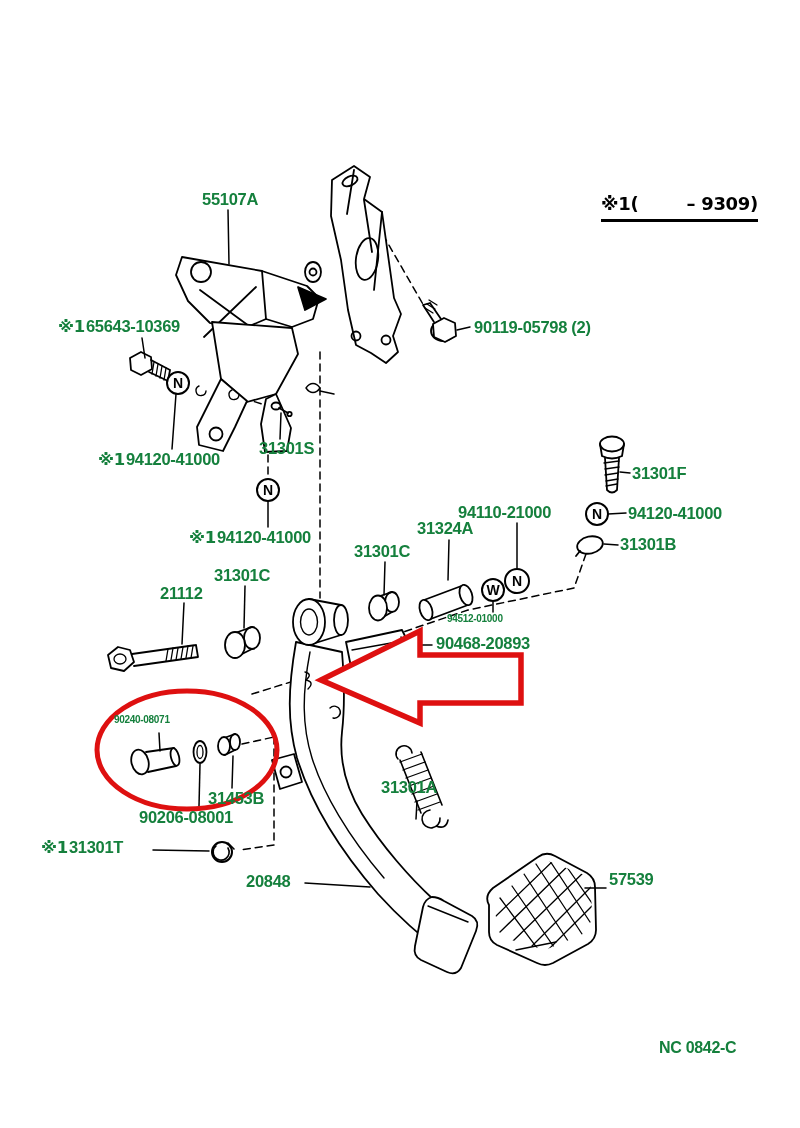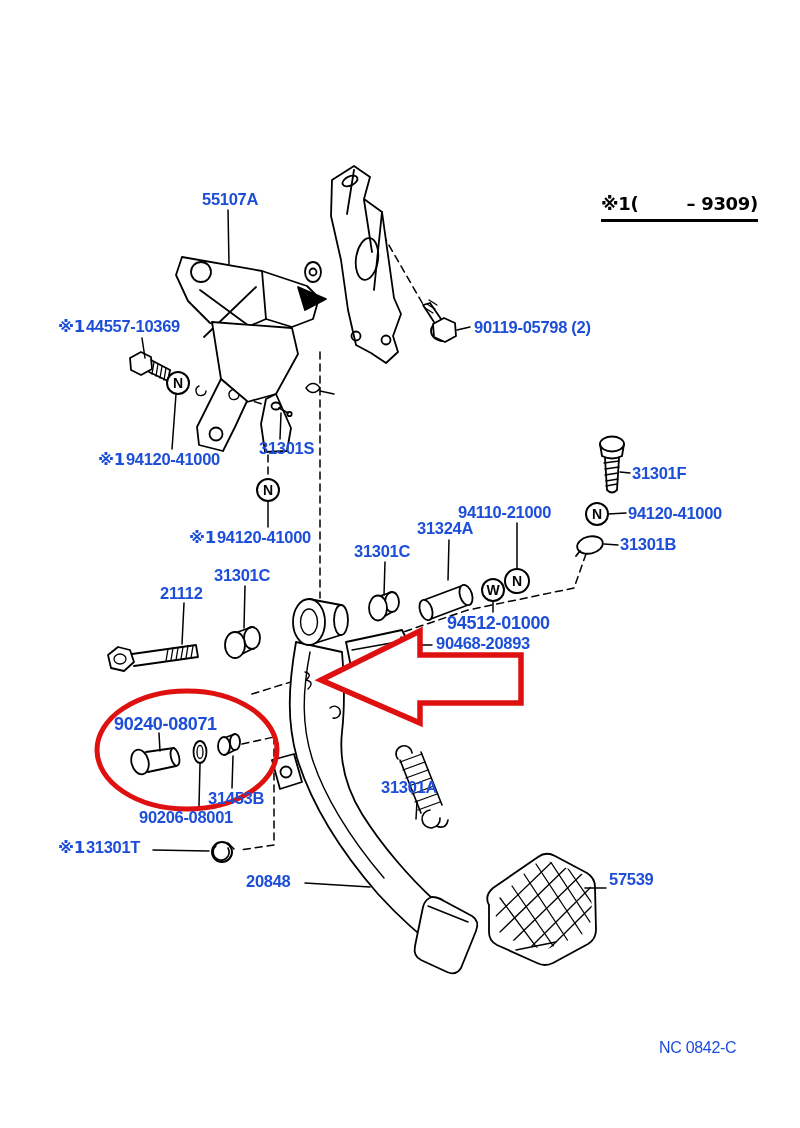--- a/index.html
+++ b/index.html
@@ -1,27 +1,27 @@
 <!DOCTYPE html>
 <html><head>
 <meta charset="utf-8">
 <style>
   html,body{margin:0;padding:0;background:#fff;}
   .canvas{position:relative;width:800px;height:1128px;background:#ffffff;overflow:hidden;
           font-family:"Liberation Sans",sans-serif;}
   .canvas svg{position:absolute;left:0;top:0;}
-  .lbl{position:absolute;color:#1d4ed8;font-weight:bold;font-size:16.5px;line-height:1;
+  .lbl{position:absolute;color:#15803d;font-weight:bold;font-size:16.5px;line-height:1;
        white-space:pre;letter-spacing:-0.3px;}
-  .lbl.small{font-size:18px;}
+  .lbl.small{font-size:10px;}
   .lbl .pfx{font-family:"DejaVu Sans",sans-serif;margin-right:1px;}
   .note{position:absolute;left:601px;top:195px;width:157px;display:flex;
         justify-content:space-between;font-weight:bold;font-size:18px;line-height:1;
         border-bottom:3.5px solid #000;padding-bottom:6px;
         font-family:"DejaVu Sans",sans-serif;letter-spacing:-0.3px;}
-  .footer{position:absolute;left:659px;top:1040px;font-weight:normal;font-size:16px;}
+  .footer{position:absolute;left:659px;top:1040px;font-weight:bold;font-size:16px;}
 </style>
 </head>
 <body>
 
 <div class="canvas">
 
 <svg width="800" height="1128" viewBox="0 0 800 1128">
   <g stroke="#000" stroke-width="1.8" fill="none" stroke-linecap="round" stroke-linejoin="round">
 
     <g stroke-width="1.5" stroke-dasharray="7 5">
@@ -213,21 +213,21 @@
   </g>
 </svg>
 
 <div class="note">
   <span>※1(</span>
   <span>– 9309)</span>
 </div>
 
 <div class="lbl" style="left:202px;top:191px">55107A</div>
 
-<div class="lbl" style="left:58px;top:318px"><span class="pfx">※1</span><span>44557-10369</span></div>
+<div class="lbl" style="left:58px;top:318px"><span class="pfx">※1</span><span>65643-10369</span></div>
 
 <div class="lbl" style="left:474px;top:319px">90119-05798 (2)</div>
 
 <div class="lbl" style="left:259px;top:440px">31301S</div>
 
 <div class="lbl" style="left:98px;top:451px"><span class="pfx">※1</span><span>94120-41000</span></div>
 
 <div class="lbl" style="left:632px;top:465px">31301F</div>
 
 <div class="lbl" style="left:458px;top:504px">94110-21000</div>
@@ -249,21 +249,21 @@
 <div class="lbl small" style="left:447px;top:614px">94512-01000</div>
 
 <div class="lbl" style="left:436px;top:635px">90468-20893</div>
 
 <div class="lbl small" style="left:114px;top:715px">90240-08071</div>
 
 <div class="lbl" style="left:208px;top:790px">31453B</div>
 
 <div class="lbl" style="left:139px;top:809px">90206-08001</div>
 
-<div class="lbl" style="left:58px;top:839px"><span class="pfx">※1</span><span>31301T</span></div>
+<div class="lbl" style="left:41px;top:839px"><span class="pfx">※1</span><span>31301T</span></div>
 
 <div class="lbl" style="left:246px;top:873px">20848</div>
 
 <div class="lbl" style="left:381px;top:779px">31301A</div>
 
 <div class="lbl" style="left:609px;top:871px">57539</div>
 
 <div class="footer lbl" style="left:659px;top:1040px;font-size:16px">NC 0842-C</div>
 
 </div>

